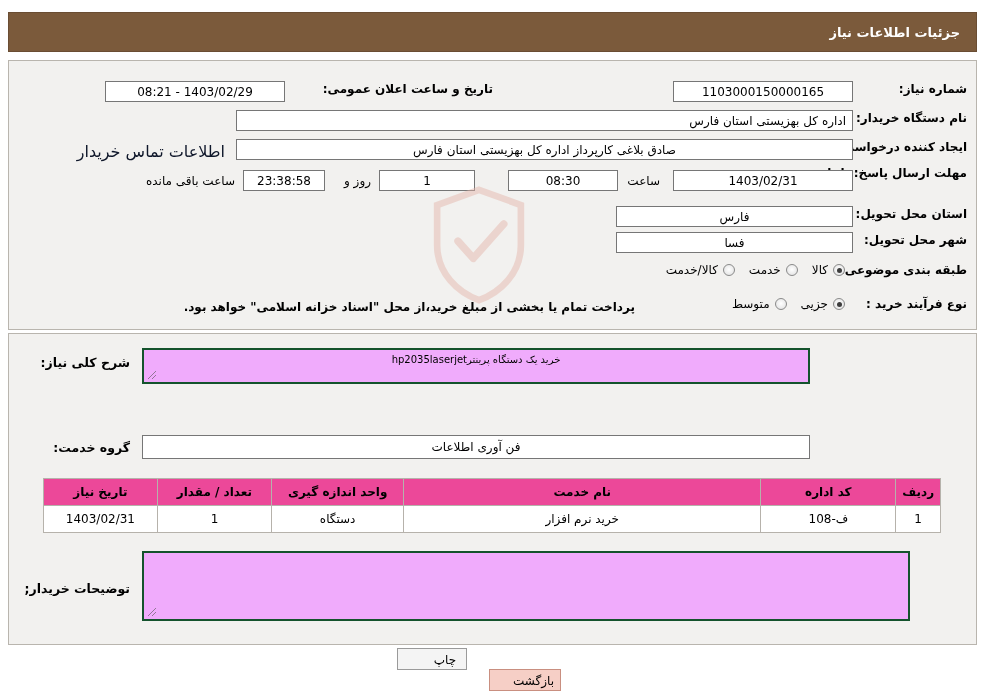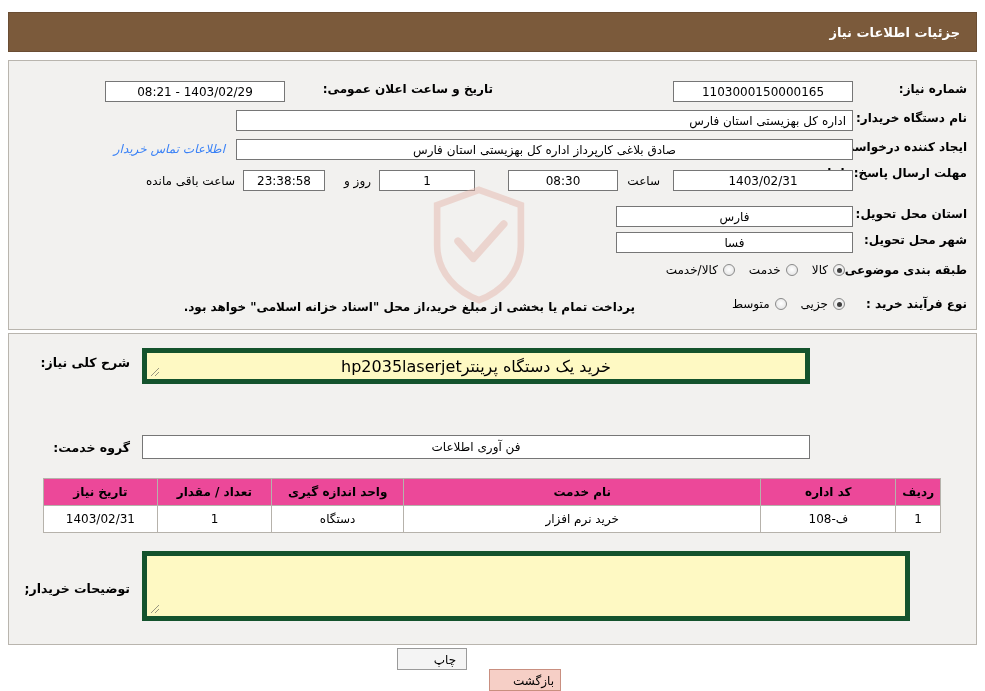--- a/index.html
+++ b/index.html
@@ -122,25 +122,24 @@
     color: #000;
     padding: 0 6px;
     text-align: center;
     white-space: nowrap;
     overflow: hidden;
   }
   .fld.right {
     text-align: right;
   }
   .link {
-    color: #3b82f6;
-    font-size: 12px;
+    color: #0f172a;
+    font-size: 16px;
     text-decoration: none;
     cursor: pointer;
-    font-style: italic;
   }
 
   
   .radio {
     display: inline-block;
     width: 12px;
     height: 12px;
     border-radius: 50%;
     border: 1px solid #8a8a8a;
     background: radial-gradient(circle at 50% 45%, #ffffff 0%, #e8e8e8 70%, #cfcfcf 100%);
@@ -168,24 +167,24 @@
 
   
   .sec-title {
     position: absolute;
     font-size: 12.5px;
     font-weight: bold;
     color: #000;
   }
   .textarea {
     position: absolute;
-    background: #fef9c3;
-    border: 5px solid #14532d;
-    box-sizing: border-box;
-    font-size: 16px;
+    background: #f0abfc;
+    border: 2px solid #14532d;
+    box-sizing: border-box;
+    font-size: 10px;
     padding: 4px 6px;
     overflow: hidden;
     text-align: center;
   }
   .resize-grip {
     position: absolute;
     left: 3px;
     bottom: 2px;
     width: 10px;
     height: 10px;

